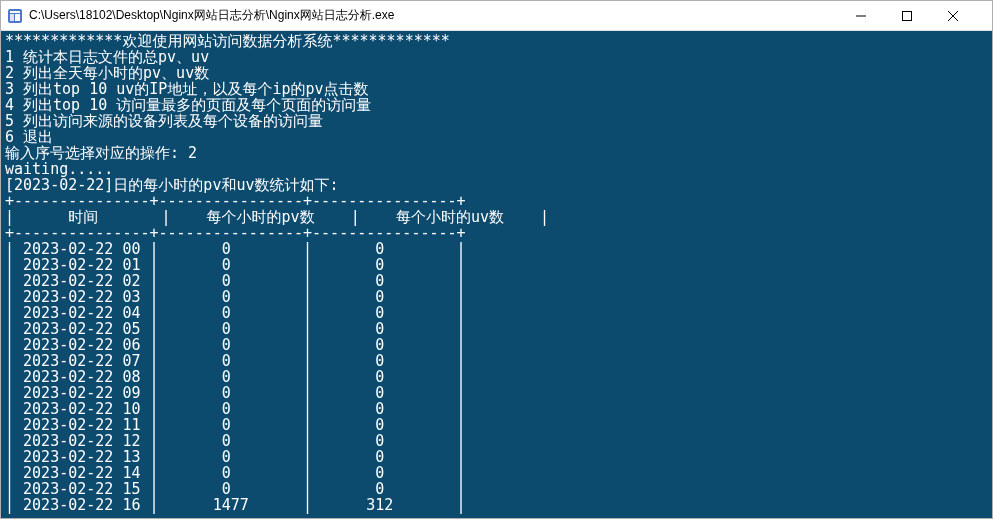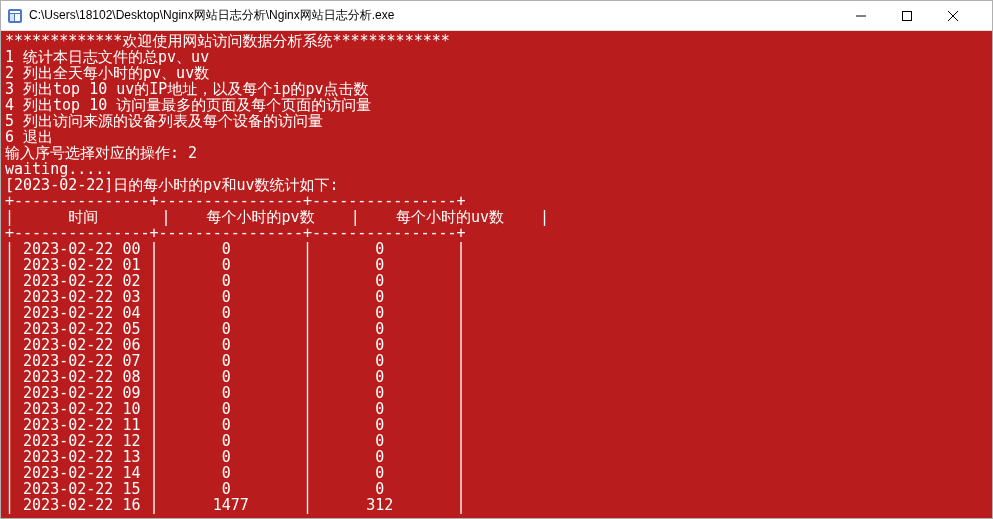--- a/index.html
+++ b/index.html
@@ -54,21 +54,21 @@
       height: 100%;
       display: flex;
       align-items: center;
       justify-content: center;
       font-size: 10px;
       color: #000;
       cursor: pointer;
     }
     .console {
       flex: 1;
-      background: #b91c1c;
+      background: #0c4a6e;
       color: #fff;
       font-family: "NSimSun", "SimSun", "Consolas", monospace;
       font-size: 15px;
       line-height: 16px;
       padding: 2px 4px;
       overflow: hidden;
       white-space: pre;
     }
   </style>
 </head>

